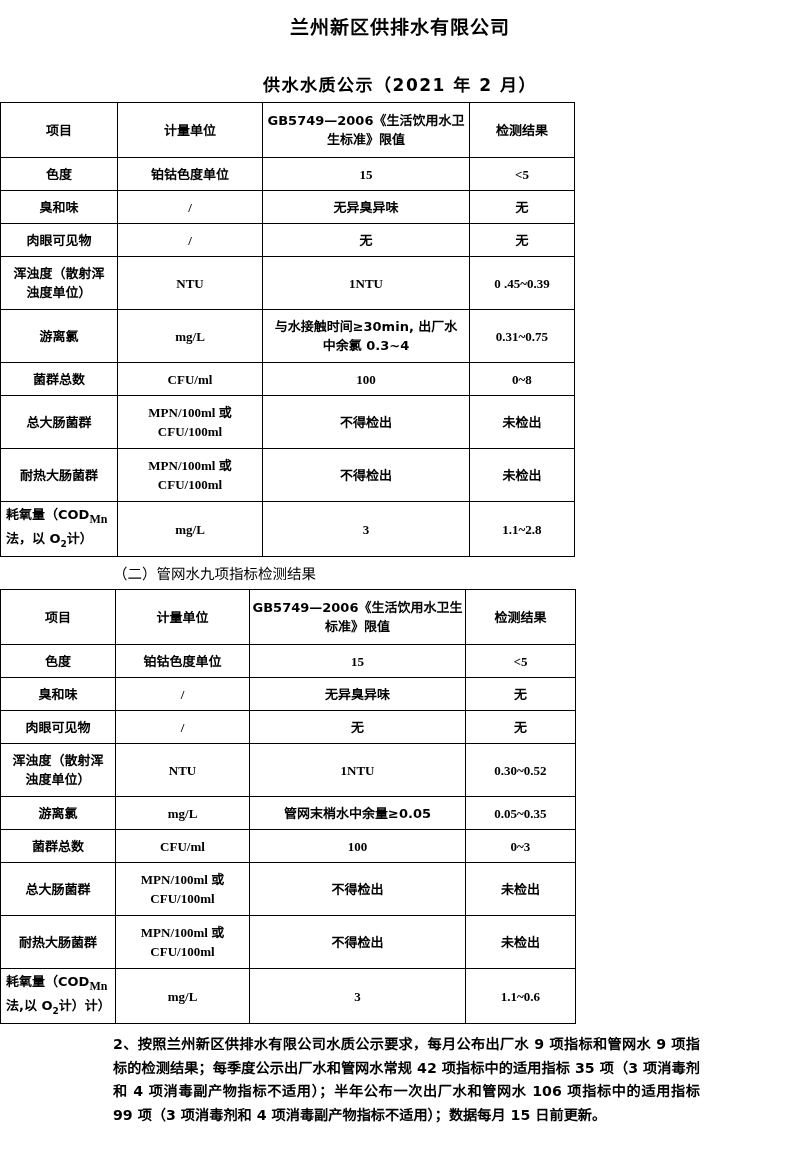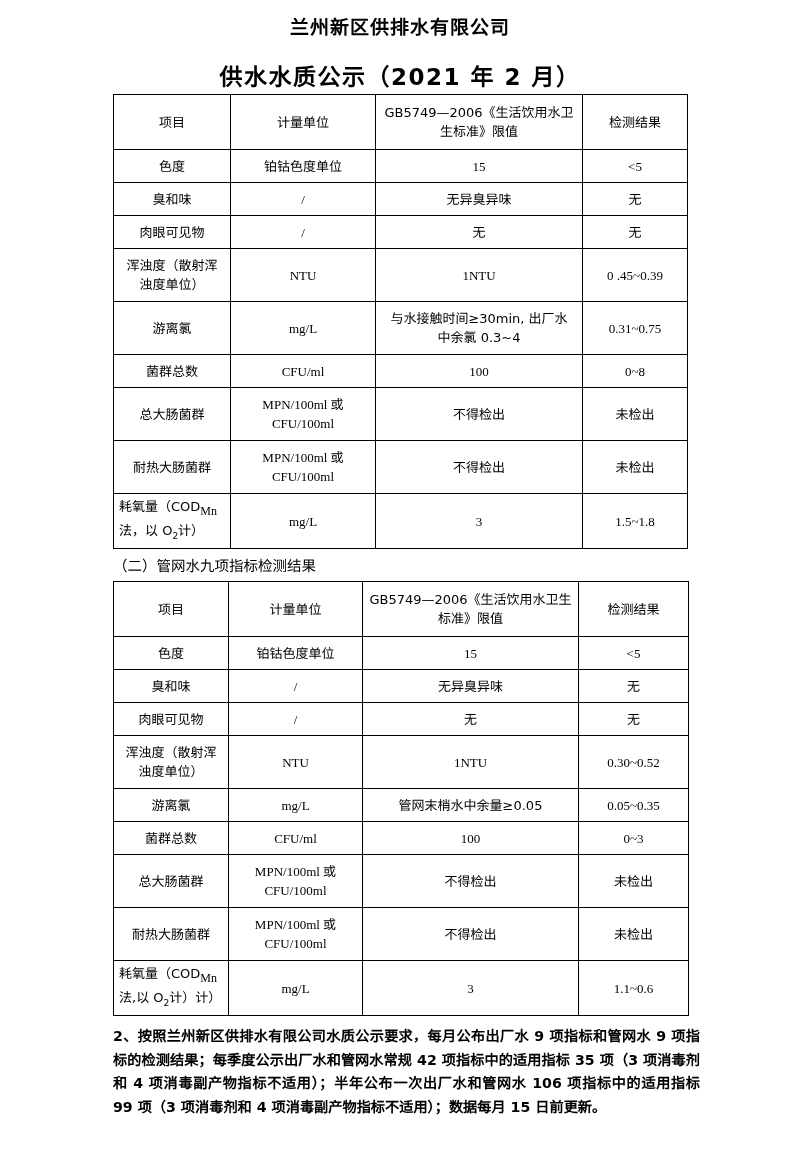--- a/index.html
+++ b/index.html
@@ -28,40 +28,40 @@
     text-align: center;
   }
   .doc-title-1 {
     font-size: 19px;
     font-weight: bold;
     letter-spacing: 1px;
     line-height: 34px;
     font-family: "DejaVu Sans", "Liberation Sans", sans-serif;
   }
   .doc-title-2 {
-    font-size: 23px;
+    font-size: 17px;
     font-weight: bold;
     letter-spacing: 1.5px;
     line-height: 34px;
-    margin-top: 16px;
+    margin-top: 24px;
     font-family: "DejaVu Sans", "Liberation Sans", sans-serif;
   }
 
   
   .section-caption {
     font-size: 14.5px;
     line-height: 22px;
     margin: 6px 0 4px 0;
     padding-left: 113px;
     font-family: "DejaVu Sans", "Liberation Sans", sans-serif;
   }
 
   
   .tbl-wrap {
-    padding-left: 113px;
+    font-weight: bold;
   }
   table.data {
     border-collapse: collapse;
     table-layout: fixed;
     border: 1px solid #000;
     font-family: "DejaVu Sans", "Liberation Sans", sans-serif;
   }
   table.data td {
     border: 1px solid #000;
     text-align: center;
@@ -221,21 +221,21 @@
           <td class="hz tall">未检出</td>
         </tr>
 
         <tr>
           <td class="hz two-line tall" style="text-align:left;padding-left:5px;">
             <span>耗氧量（COD</span><span class="cod sub">Mn</span><br>
             <span>法，以 O</span><span class="sub">2</span><span>计）</span>
           </td>
           <td class="latin tall">mg/L</td>
           <td class="latin tall">3</td>
-          <td class="latin tall">1.5~1.8</td>
+          <td class="latin tall">1.1~2.8</td>
         </tr>
       </tbody>
     </table>
   </div>
 
   <div class="section-caption">（二）管网水九项指标检测结果</div>
 
   <div class="tbl-wrap">
     <table class="data" id="table-network">
       <colgroup>

